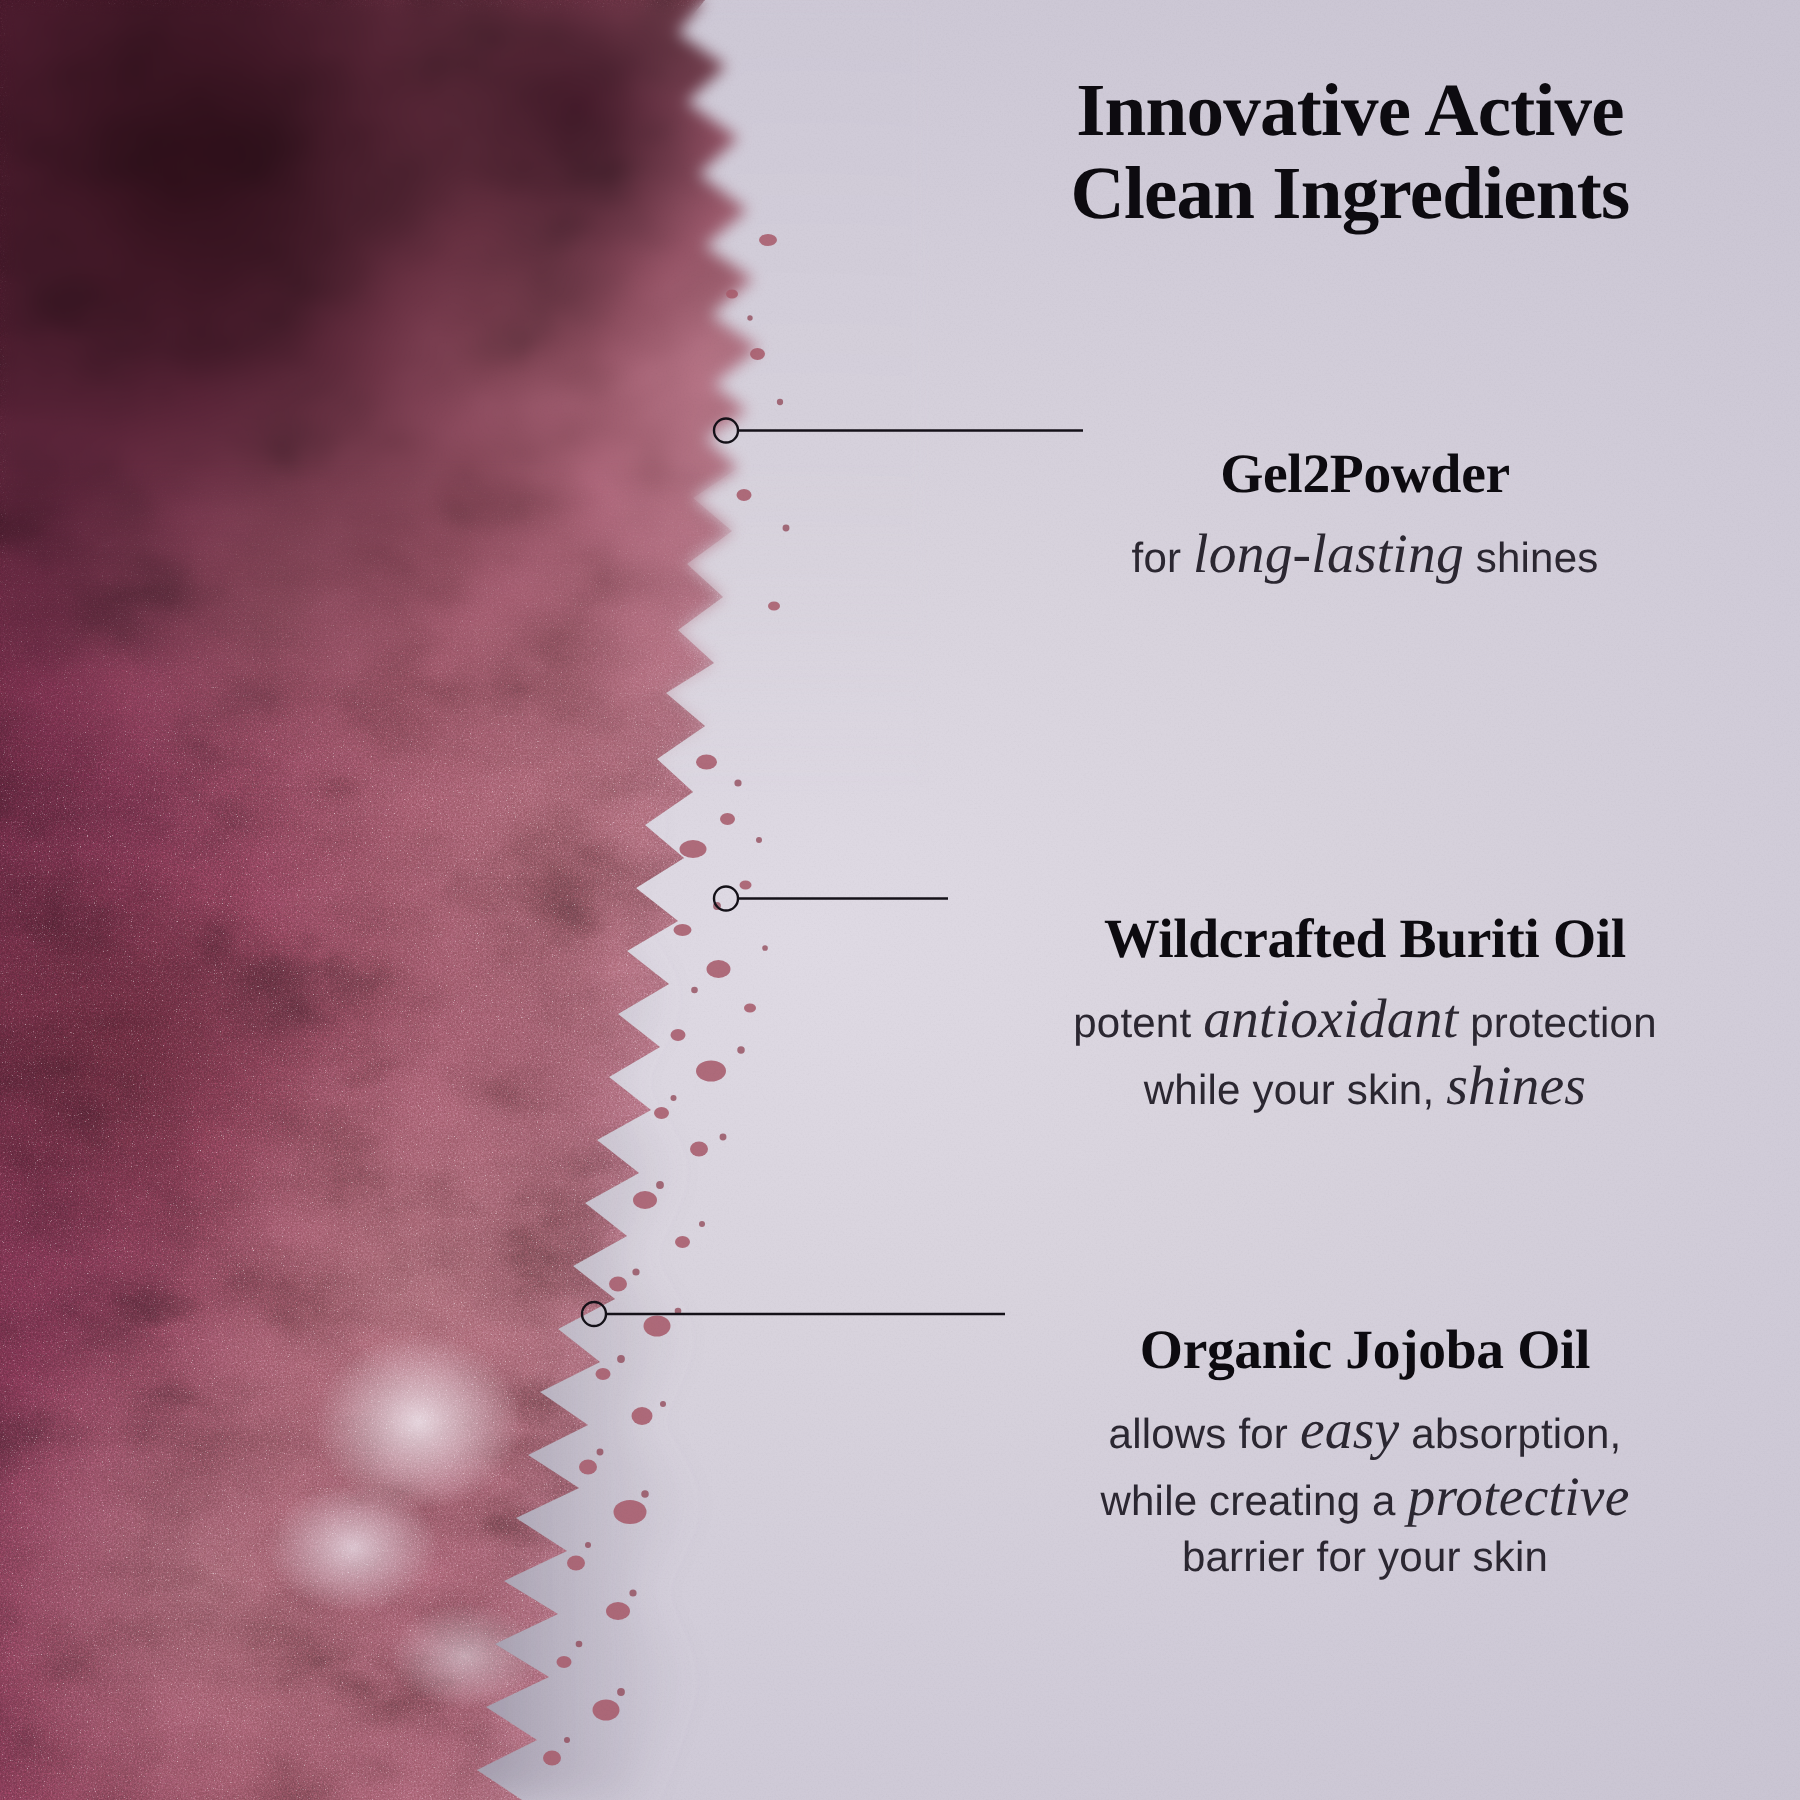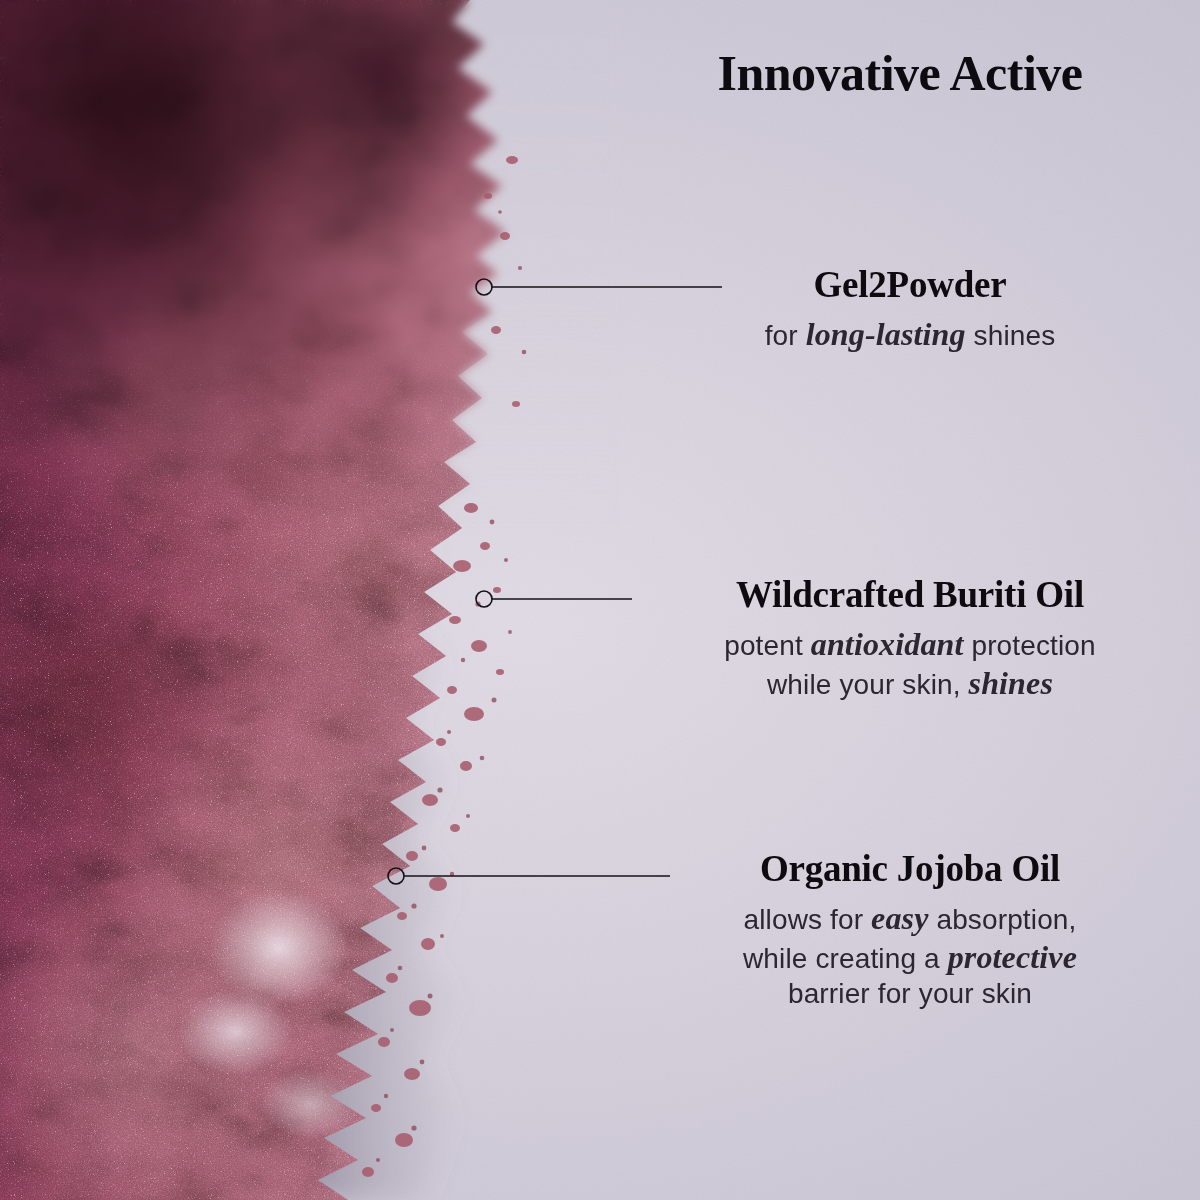--- a/index.html
+++ b/index.html
@@ -96,21 +96,21 @@
     width:560px;
     text-align:center;
     font-family:"Liberation Serif", serif;
     font-weight:700;
     font-size:50px;
     line-height:1.10;
     letter-spacing:-0.010em;
     color:#0d0b10;
   }
 
-  .block { position:absolute; width:580px; }
+  .block { position:absolute; width:580px;margin-top:32px; }
   .block .title {
     font-family:"Liberation Serif", serif;
     font-weight:700;
     font-size:37px;
     line-height:1.14;
     letter-spacing:-0.006em;
     color:#0d0b10;
     text-align:center;
   }
   .block .sub {
@@ -119,22 +119,22 @@
     font-weight:300;
     font-size:28px;
     line-height:1.22;
     letter-spacing:0.005em;
     color:#2b2731;
     text-align:center;
   }
   .block .sub em {
     font-family:"Liberation Serif", serif;
     font-style:italic;
-    font-weight:700;
-    font-size:32px;
+    font-weight:400;
+    font-size:37px;
   }
 
   #block-1 { left:0;  top:264px; }
   #block-1 .title { padding:0 42px; }
   #block-2 { left:0;  top:574px; }
   #block-3 { left:0;  top:848px; }
 
   
   .leaders {
     position:absolute; inset:0;
@@ -345,20 +345,21 @@
         <line x1="492" y1="599" x2="632" y2="599"></line>
         <circle cx="396" cy="876" r="8"></circle>
         <line x1="404" y1="876" x2="670" y2="876"></line>
       </g>
   </svg>
 
   <div class="content">
 
     <div class="headline">
       <span>Innovative Active</span><br>
+      <span>Clean Ingredients</span>
     </div>
 
     <div class="block" id="block-1">
       <div class="title">
         <span>Gel2Powder</span><br>
       </div>
       <div class="sub">
         <span>for </span><em>long-lasting</em><span> shines</span>
       </div>
     </div>

